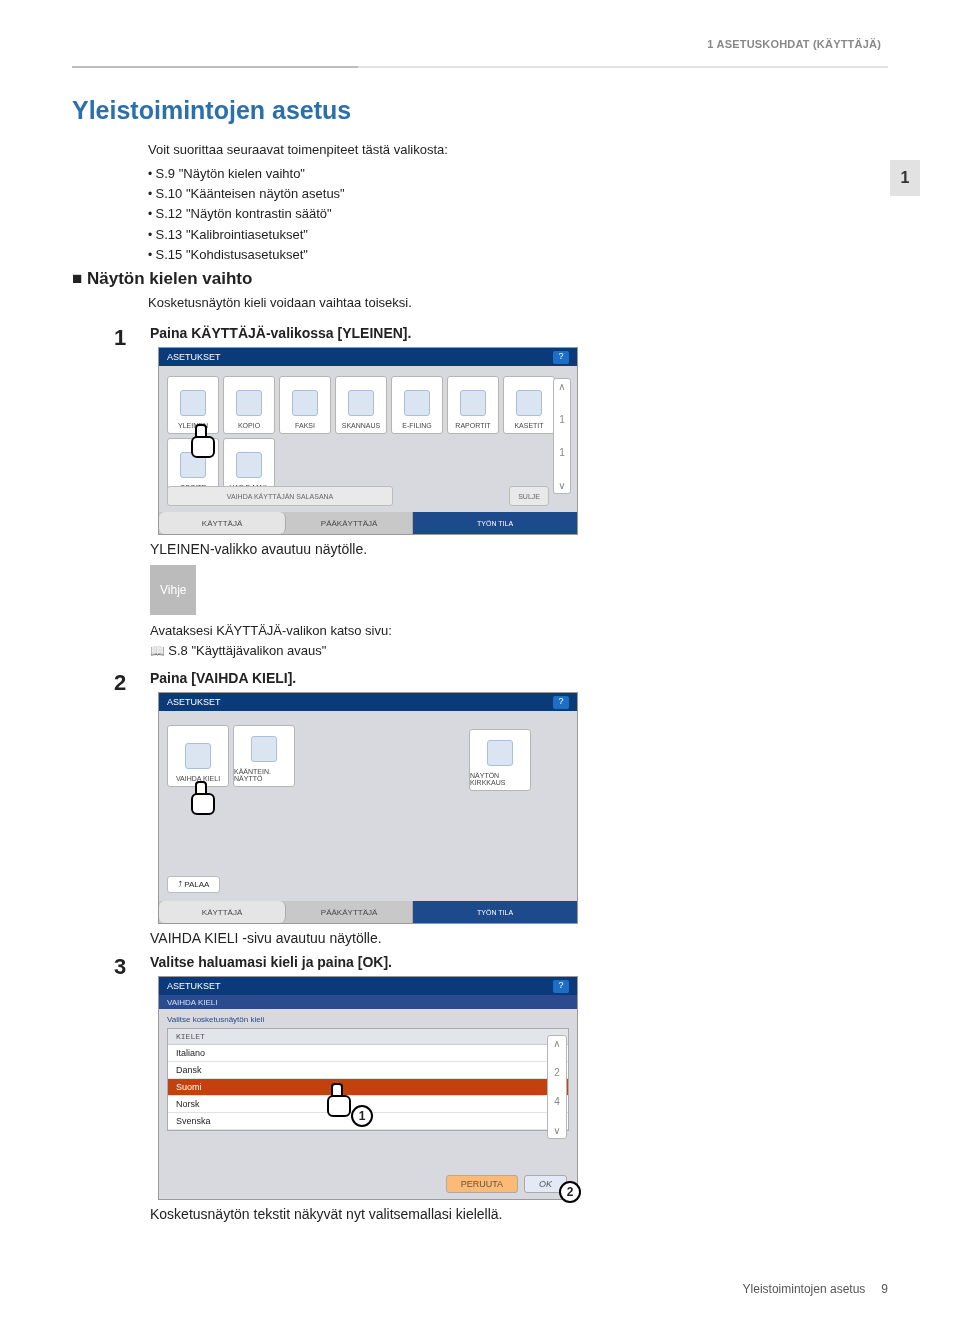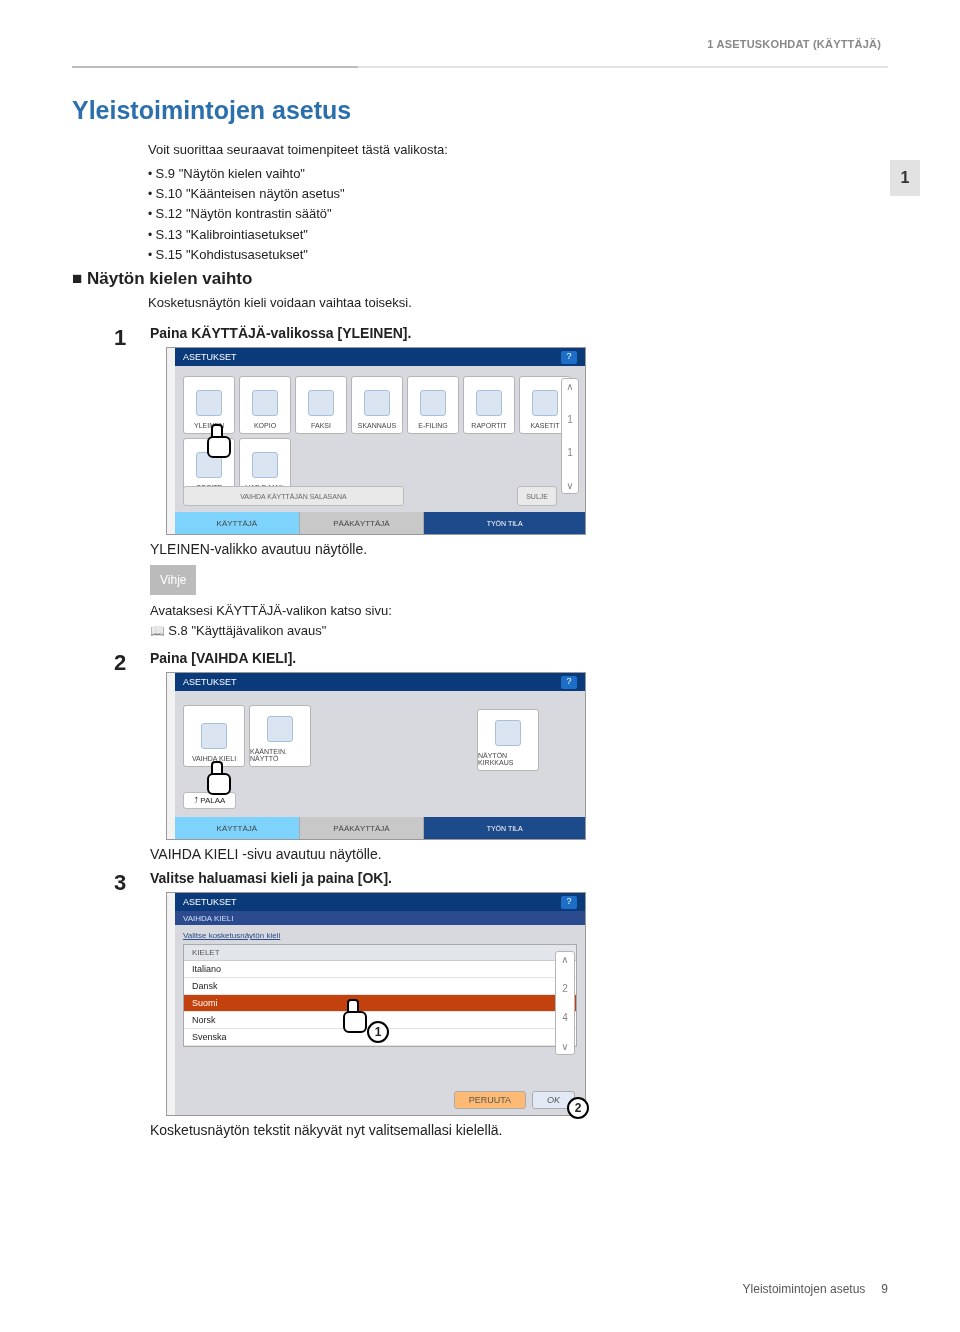--- a/index.html
+++ b/index.html
@@ -47,28 +47,28 @@
   }
   .sec-h::before { content: "■ "; }
   .sec-sub { margin-left: 76px; font-size: 13px; margin-bottom: 15px; }
   .step { margin-left: 42px; display: flex; gap: 14px; margin-bottom: 6px; }
   .step-num { font-size: 22px; font-weight: bold; width: 22px; }
   .step-body { flex: 1; }
   .step-title { font-size: 14px; font-weight: bold; margin-bottom: 6px; }
   .after-text { margin-left: 78px; font-size: 14px; margin-top: 6px; }
   .tip-lbl {
     display: inline-block; background: #bbb; color: #fff;
-    font-size: 12px; padding: 8px 10px; margin: 8px 0 6px 78px;
+    font-size: 12px; padding: 18px 10px; margin: 8px 0 6px 78px;
   }
   .tip-body { margin-left: 78px; font-size: 13px; line-height: 1.5; }
 
   
   .shot {
-    width: 420px; border: 1px solid #999; margin-left: 16px;
-    background: #f2f2f2; font-size: 9px; position: relative; padding-left: 8px;
+    width: 420px; border: 1px solid #999; margin-left: 8px;
+    background: #f2f2f2; font-size: 9px; position: relative;
   }
   .shot .bar {
     height: 18px; background: #0a3a7a; color: #fff; display: flex;
     align-items: center; padding: 0 8px; justify-content: space-between;
   }
   .shot .bar .q { width: 16px; height: 13px; background: #1c6ec7; text-align: center; border-radius: 2px; }
   .shot .body { background: #d7d9de; padding: 10px 8px; position: relative; height: 168px; }
   .shot .btns { display: flex; gap: 4px; flex-wrap: wrap; }
   .shot .btn {
     width: 52px; height: 58px; background: #fff; border: 1px solid #b5b5b5;
@@ -94,61 +94,62 @@
     font-size: 7px; display: flex; align-items: center; justify-content: center; padding: 0 8px; color: #666;
   }
   .shot .tabs {
     position: absolute; left: 0; right: 0; bottom: 0; height: 22px;
     display: flex; background: #c8c8c8;
   }
   .shot .tabs .tab {
     flex: 1; border-right: 1px solid #aaa; font-size: 8px;
     display: flex; align-items: center; justify-content: center; color: #444;
   }
-  .shot .tabs .tab.active { background: #7dd3fc; }
+  .shot .tabs .tab.active { background: #e5e5e5; border-radius: 6px; }
   .shot .tabs .status { flex: 1.3; background: #1d4a8a; color: #fff; font-size: 7px; display:flex; align-items:center; justify-content:center; gap:4px; }
   .hand {
     position: absolute; width: 28px; height: 34px; pointer-events: none;
   }
   .hand::before {
     content: ""; position: absolute; left: 6px; top: 0; width: 8px; height: 18px;
     background: #fff; border: 2px solid #000; border-radius: 4px;
   }
   .hand::after {
     content: ""; position: absolute; left: 2px; top: 12px; width: 20px; height: 18px;
     background: #fff; border: 2px solid #000; border-radius: 6px;
   }
   .num-bubble {
     position: absolute; width: 22px; height: 22px; border: 2px solid #000;
     border-radius: 50%; background: #fff; font-size: 12px; font-weight: bold;
     display: flex; align-items: center; justify-content: center;
   }
 
   
-  .shot2 .body { height: 148px; padding: 14px 8px; }
+  .shot2 .body { height: 212px; padding: 14px 8px; }
   .shot2 .btns .btn { width: 62px; height: 62px; }
   .shot2 .right-btn { position: absolute; right: 46px; top: 18px; }
   .shot2 .back {
     position: absolute; left: 8px; bottom: 30px; border:1px solid #bbb;
     background:#fff; border-radius:3px; padding:3px 10px; font-size:8px;
   }
 
   
   .shot3 .bar2 {
     height: 14px; background: #2c4b8e; color: #cfe0f7; font-size: 8px;
     display: flex; align-items: center; padding: 0 8px;
   }
   .shot3 .body { height: 190px; padding: 6px 8px 28px; }
-  .shot3 .hint { font-size: 8px; color: #2a4a88; margin-bottom: 4px; text-decoration: underline; }
+  .shot3 .hint { font-size: 8px; color: #2a4a88; margin-bottom: 4px; }
   .shot3 .list {
     background: #fff; border: 1px solid #aaa;
   }
   .shot3 .list .lh {
     background: #e2e5ea; padding: 3px 8px; font-size: 8px; color: #555;
     border-bottom: 1px solid #ccc;
+    font-family: Liberation Mono, monospace;
   }
   .shot3 .list .li {
     padding: 3px 8px; font-size: 9px; border-bottom: 1px solid #e2e2e2;
   }
   .shot3 .list .li.sel { background: #c2410c; color: #fff; }
   .shot3 .scroll3 {
     position: absolute; right: 10px; top: 26px; width: 20px; height: 104px;
     background: #fff; border: 1px solid #b5b5b5; border-radius: 3px;
     display: flex; flex-direction: column; justify-content: space-between; align-items: center;
     font-size: 10px; color: #888; padding: 2px 0;

